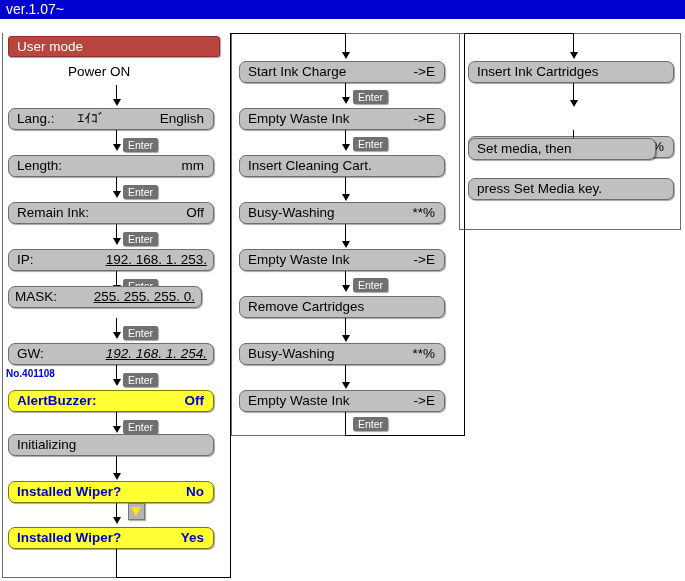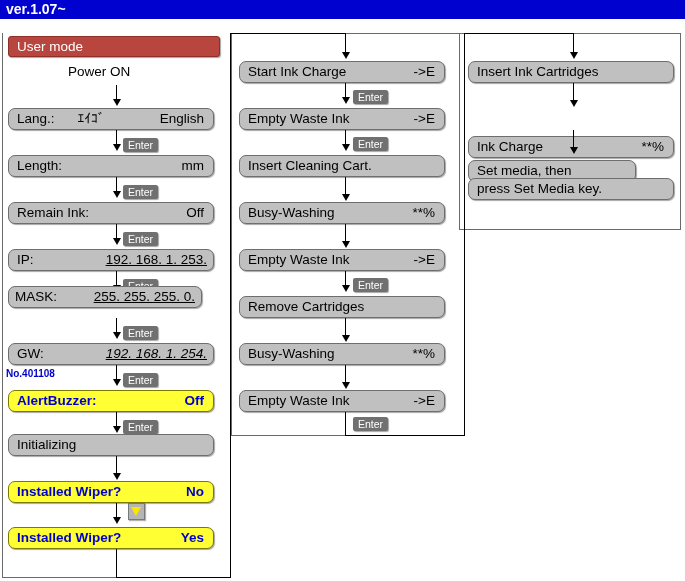--- a/index.html
+++ b/index.html
@@ -6,21 +6,21 @@
   body{
     width:685px;height:581px;position:relative;overflow:hidden;
     font-family:"Liberation Sans","DejaVu Sans",sans-serif;
     -webkit-font-smoothing:none;
   }
 
   
   .titlebar{
     position:absolute;left:0;top:0;width:685px;height:19px;
     background:#0000cf;color:#ffffff;
-    font-size:14px;line-height:19px;font-weight:bold;
+    font-size:14px;line-height:19px;font-weight:normal;
     padding-left:6px;box-sizing:border-box;letter-spacing:0px;
   }
 
   
   .lcd{
     position:absolute;
     height:22px;
     background:#c0c0c0;
     border:1px solid #6e6e6e;
     border-radius:7px;
@@ -260,19 +260,19 @@
 <div class="vline" style="left:573px;top:83px;height:20px;"></div>
 <div class="arrow" style="left:570px;top:100px;"></div>
 
 <div class="lcd" style="left:468px;top:108px;width:206px;margin-top:28px;">
   <span class="lt">Ink Charge</span>
   <span class="rt">**%</span>
 </div>
 <div class="vline" style="left:573px;top:130px;height:20px;"></div>
 <div class="arrow" style="left:570px;top:147px;"></div>
 
-<div class="lcd" style="left:468px;top:160px;width:168px;">
+<div class="lcd" style="left:468px;top:138px;width:188px;">
   <span class="lt">Set media, then</span>
 </div>
 
 <div class="lcd" style="left:468px;top:178px;width:206px;">
   <span class="lt">press Set Media key.</span>
 </div>
 
 </body></html>

